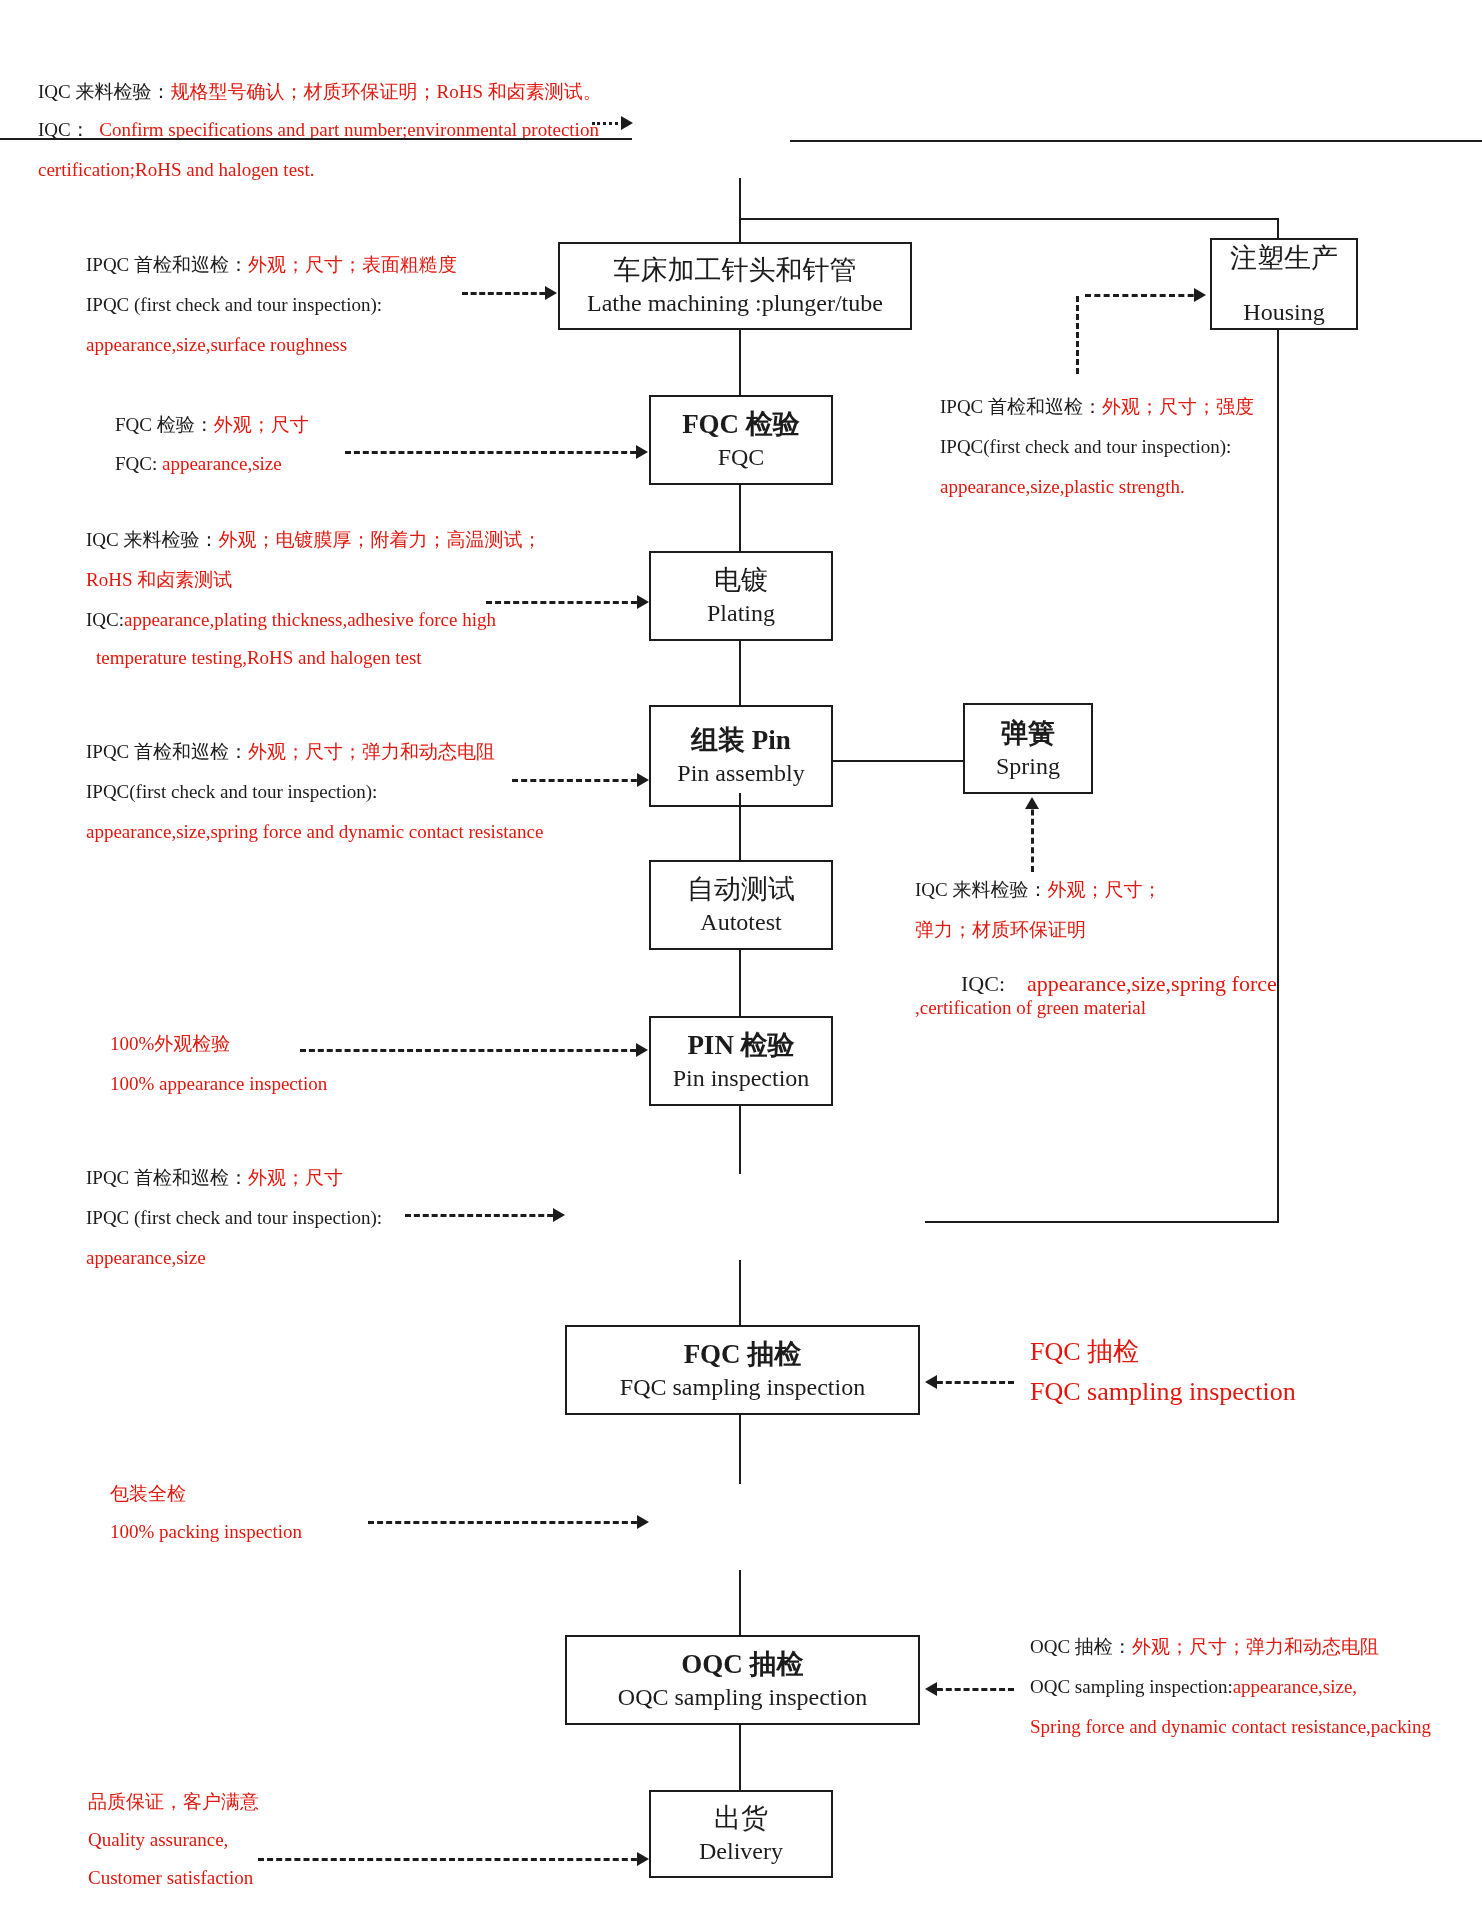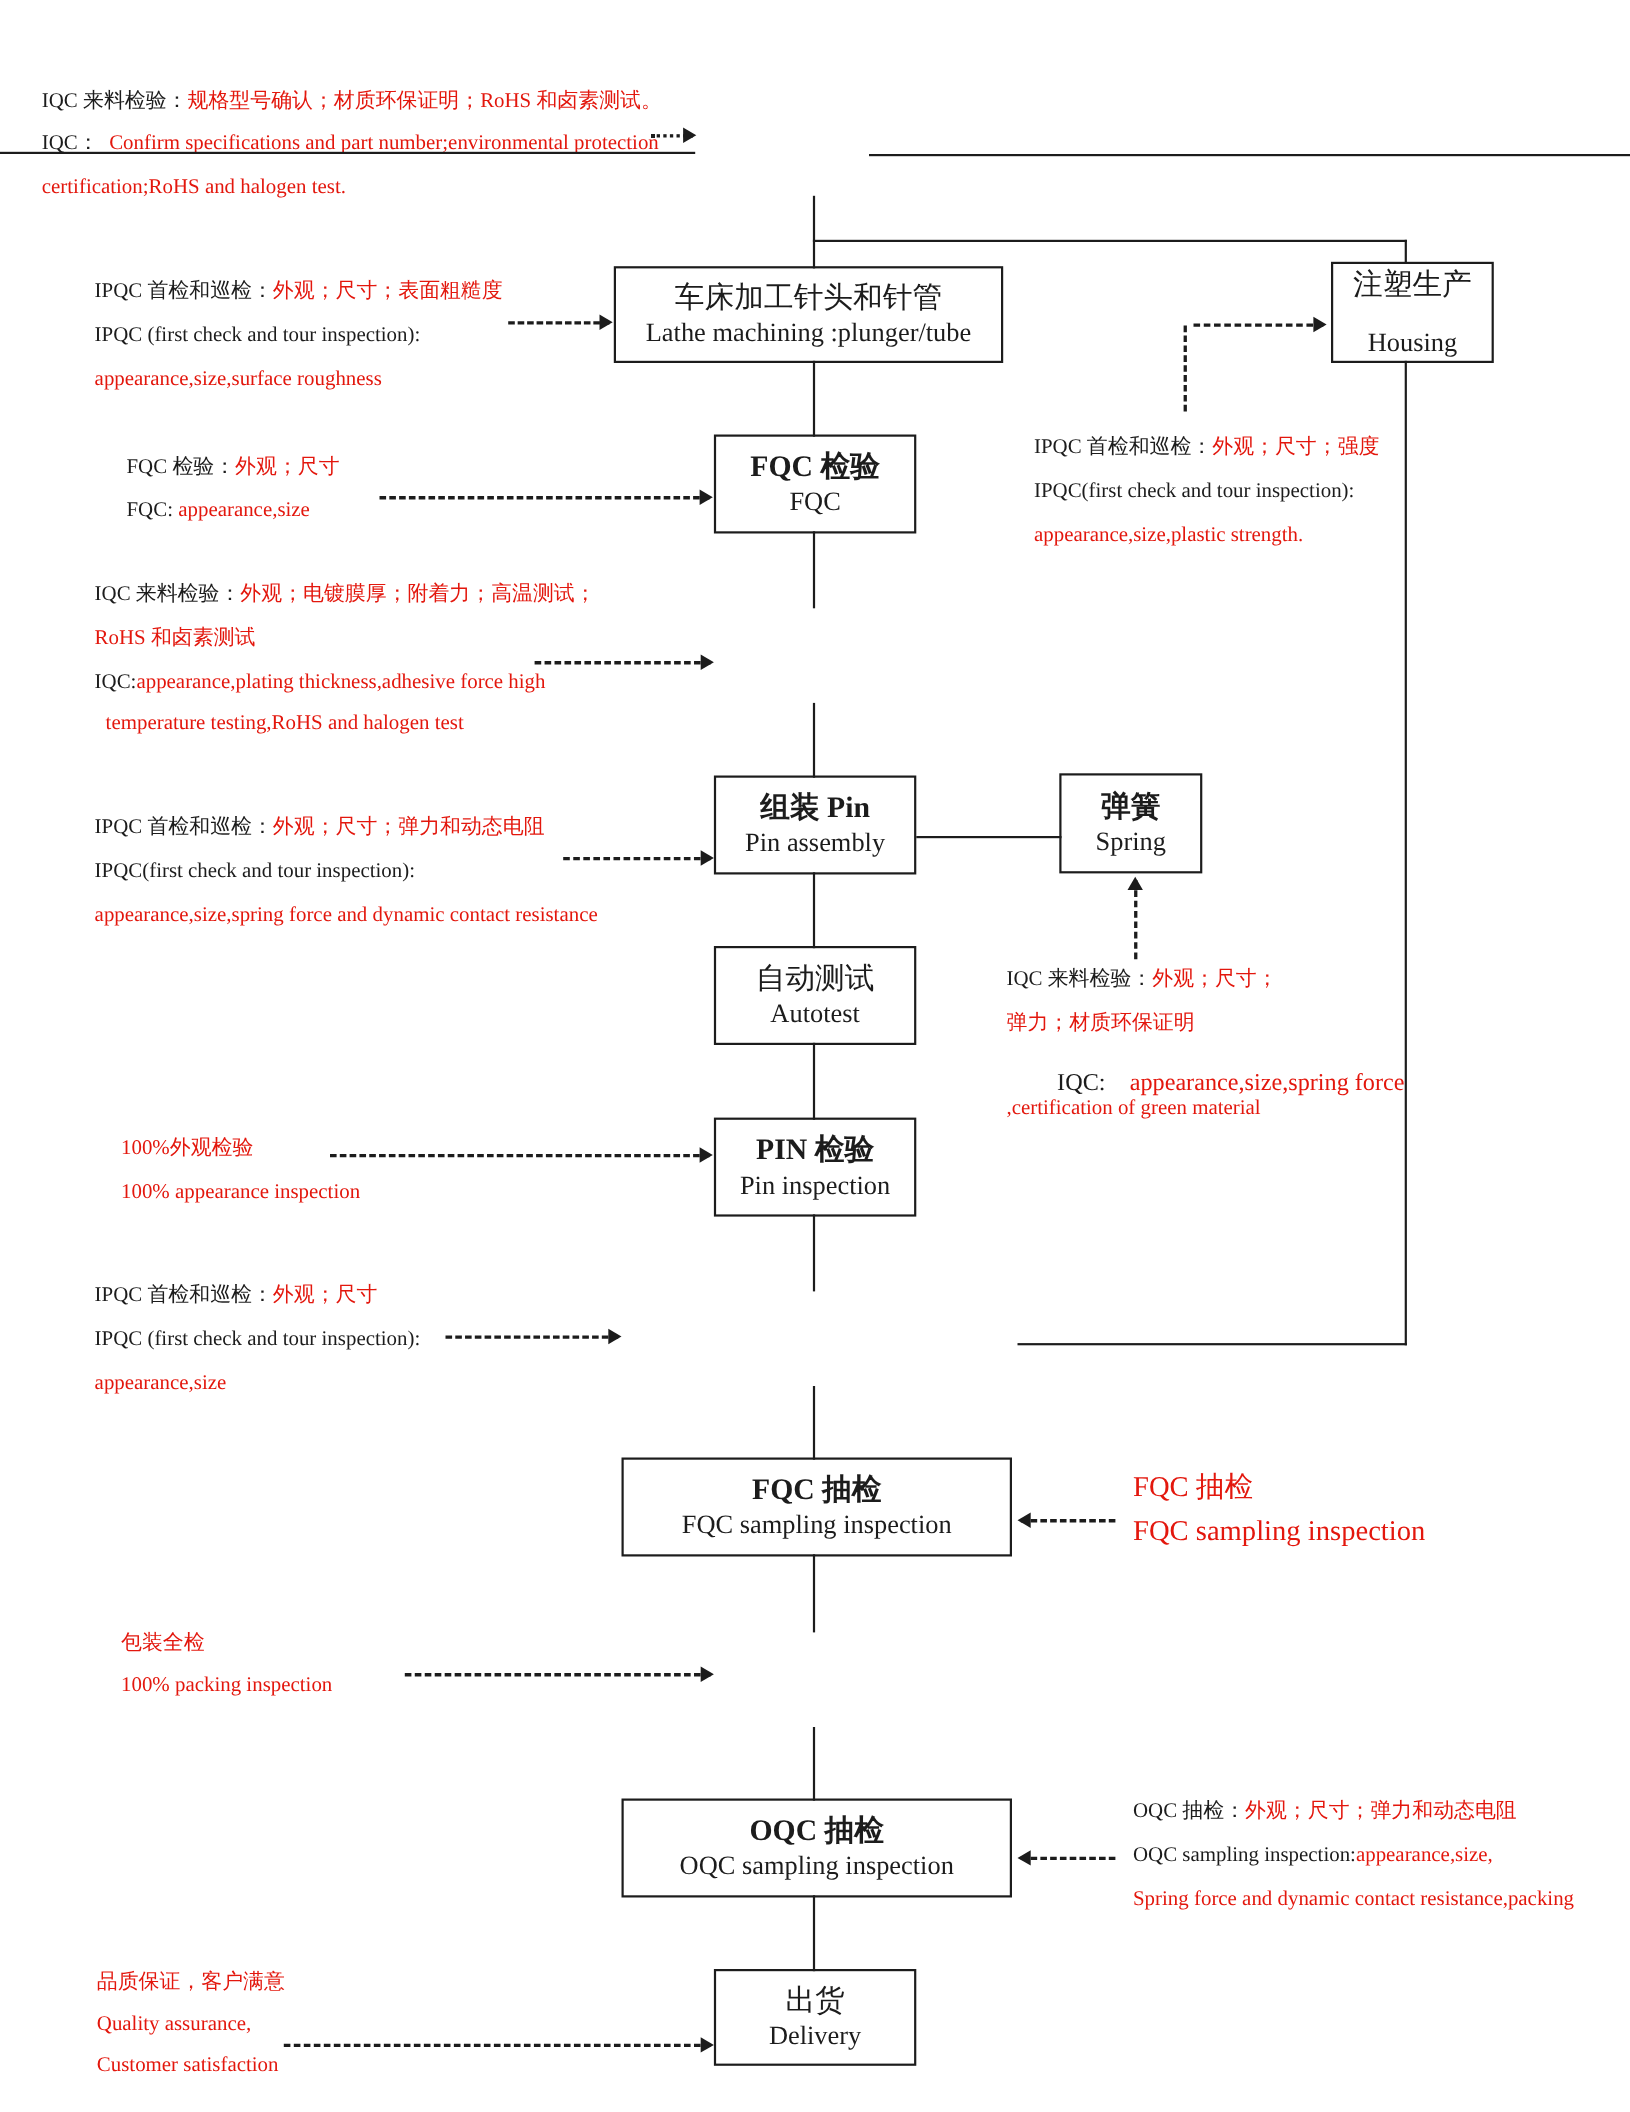--- a/index.html
+++ b/index.html
@@ -39,21 +39,25 @@
       <div class="en">Lathe machining :plunger/tube</div>
     </div>
     <div class="box" style="left: 1210px; top: 238px; width: 148px; height: 92px; gap: 28px;">
       <div class="zh">注塑生产</div>
       <div class="en">Housing</div>
     </div>
     <div class="box bold" style="left: 649px; top: 395px; width: 184px; height: 90px;">
       <div class="zh">FQC 检验</div>
       <div class="en">FQC</div>
     </div>
-    <div class="box bold" style="left: 649px; top: 705px; width: 184px; height: 90px;">
+    <div class="box" style="left: 649px; top: 551px; width: 184px; height: 90px;">
+      <div class="zh">电镀</div>
+      <div class="en">Plating</div>
+    </div>
+    <div class="box bold" style="left: 649px; top: 705px; width: 184px; height: 102px;">
       <div class="zh">组装 Pin</div>
       <div class="en">Pin assembly</div>
     </div>
     <div class="box bold" style="left: 963px; top: 703px; width: 130px; height: 91px;">
       <div class="zh">弹簧</div>
       <div class="en">Spring</div>
     </div>
     <div class="box" style="left: 649px; top: 860px; width: 184px; height: 90px;">
       <div class="zh">自动测试</div>
       <div class="en">Autotest</div>

